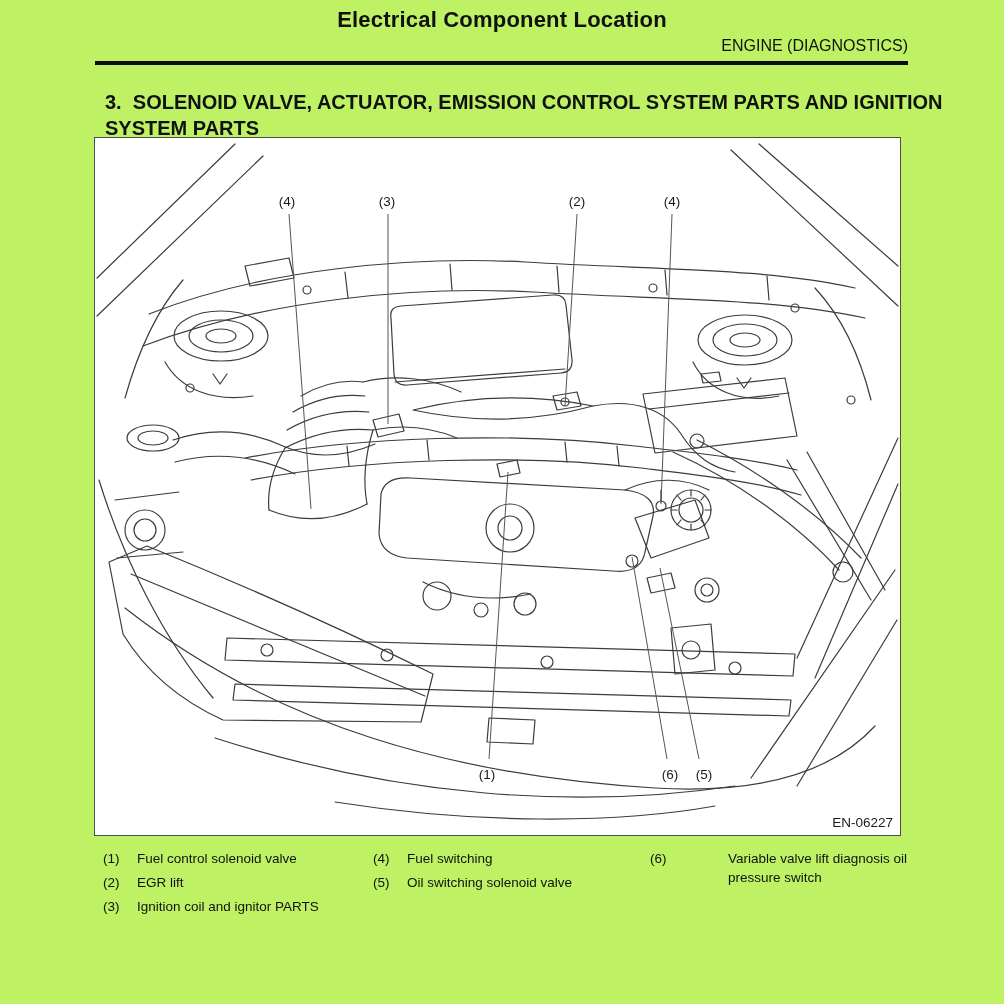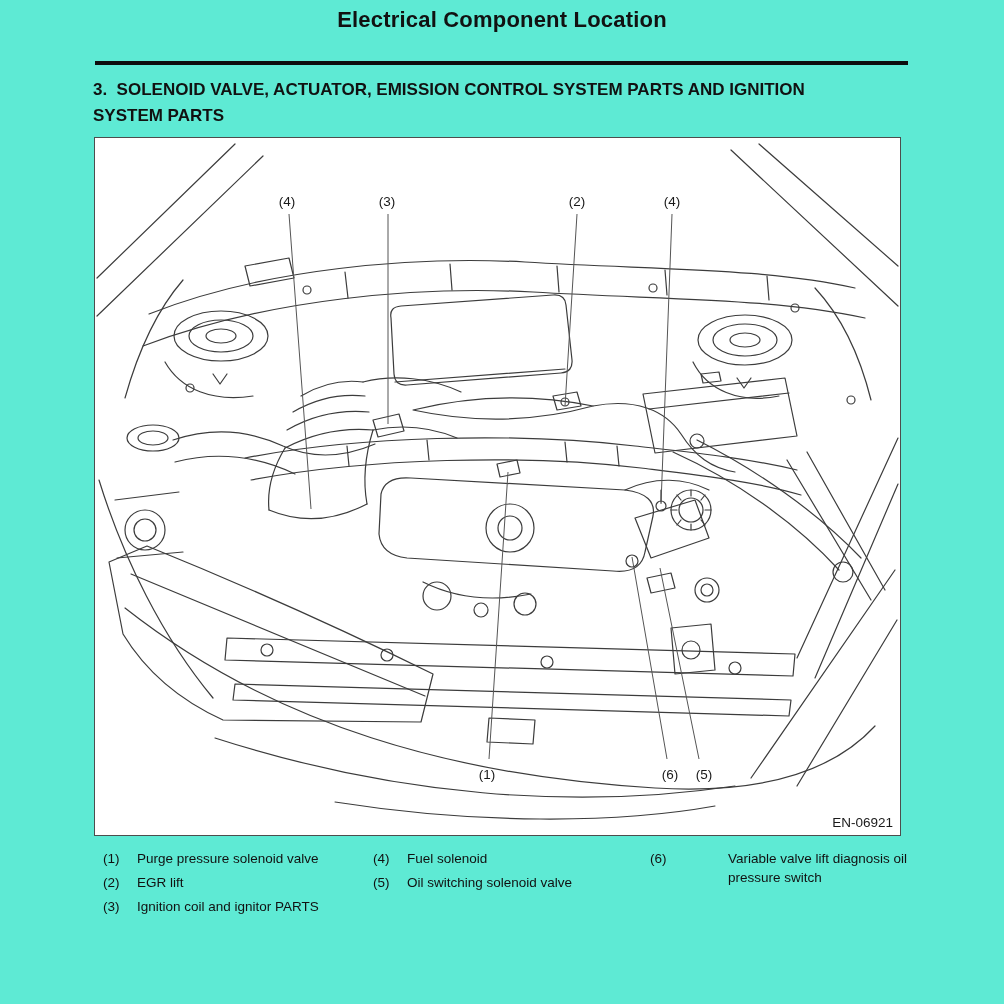--- a/index.html
+++ b/index.html
@@ -1,34 +1,34 @@
 <!DOCTYPE html>
 <html><head>
 <meta charset="utf-8">
 <title>Electrical Component Location</title>
 <style>
   html,body{margin:0;padding:0;background:#fff;}
   .page{
-    position:relative;width:1004px;height:1004px;background:#5eead4;overflow:hidden;
+    position:relative;width:1004px;height:1004px;background:#bef264;overflow:hidden;
     font-family:"Liberation Sans","DejaVu Sans",sans-serif;color:#111;
   }
   .title{
     position:absolute;top:7px;left:0;width:1004px;text-align:center;
     font-size:22px;font-weight:bold;letter-spacing:0.2px;margin:0;
   }
   .doc-section{
     position:absolute;top:37px;left:95px;width:813px;text-align:right;
     font-size:16px;font-weight:normal;
   }
   .rule{
     position:absolute;top:61px;left:95px;width:813px;height:4px;background:#0d0d0d;
   }
   .section-heading{
-    position:absolute;top:77px;left:93px;width:850px;margin:0;
-    font-size:17px;font-weight:bold;line-height:26px;white-space:pre-wrap;
+    position:absolute;top:77px;left:93px;width:850px;margin:12px;
+    font-size:20px;font-weight:bold;line-height:26px;white-space:pre-wrap;
   }
   .figure{
     position:absolute;top:137px;left:94px;width:805px;height:697px;
     border:1px solid #4d4d4d;background:#fff;
   }
   .figure svg{position:absolute;top:0;left:0;width:805px;height:697px;}
   .art path,.art ellipse,.art circle,.art line{
     fill:none;stroke:#3c3c3c;stroke-width:1.2;stroke-linecap:round;stroke-linejoin:round;
   }
   .leader{stroke:#555;stroke-width:1;fill:none;}
@@ -49,20 +49,21 @@
   .legend-label{display:block;}
   .legend-col.c3 .legend-label{width:228px;margin-left:44px;}
 </style>
 </head>
 <body>
 
 <div class="page">
 
   <h1 class="title">Electrical Component Location</h1>
 
+  <div class="doc-section">ENGINE (DIAGNOSTICS)</div>
 
   <div class="rule"></div>
 
   <h2 class="section-heading">3.  SOLENOID VALVE, ACTUATOR, EMISSION CONTROL SYSTEM PARTS AND IGNITION
 SYSTEM PARTS</h2>
 
   <div class="figure">
     <svg viewBox="0 0 805 697">
       <g class="art">
 
@@ -198,42 +199,42 @@
           <line x1="577" y1="76" x2="566" y2="366" class="leader"></line>
           <text x="577" y="68" text-anchor="middle" class="callout">(4)</text>
           <line x1="394" y1="621" x2="413" y2="334" class="leader"></line>
           <text x="392" y="641" text-anchor="middle" class="callout">(1)</text>
           <line x1="572" y1="621" x2="537" y2="419" class="leader"></line>
           <text x="575" y="641" text-anchor="middle" class="callout">(6)</text>
           <line x1="604" y1="621" x2="565" y2="430" class="leader"></line>
           <text x="609" y="641" text-anchor="middle" class="callout">(5)</text>
         </g>
     </svg>
-    <div class="fig-code">EN-06921</div>
+    <div class="fig-code">EN-06227</div>
   </div>
 
   <div class="legend">
     <div class="legend-col c1">
       <div class="legend-item">
         <span class="legend-num">(1)</span>
-        <span class="legend-label">Purge pressure solenoid valve</span>
+        <span class="legend-label">Fuel control solenoid valve</span>
       </div>
       <div class="legend-item">
         <span class="legend-num">(2)</span>
         <span class="legend-label">EGR lift</span>
       </div>
       <div class="legend-item">
         <span class="legend-num">(3)</span>
         <span class="legend-label">Ignition coil and ignitor PARTS</span>
       </div>
     </div>
     <div class="legend-col c2">
       <div class="legend-item">
         <span class="legend-num">(4)</span>
-        <span class="legend-label">Fuel solenoid</span>
+        <span class="legend-label">Fuel switching</span>
       </div>
       <div class="legend-item">
         <span class="legend-num">(5)</span>
         <span class="legend-label">Oil switching solenoid valve</span>
       </div>
     </div>
     <div class="legend-col c3">
       <div class="legend-item">
         <span class="legend-num">(6)</span>
         <span class="legend-label">Variable valve lift diagnosis oil pressure switch</span>

